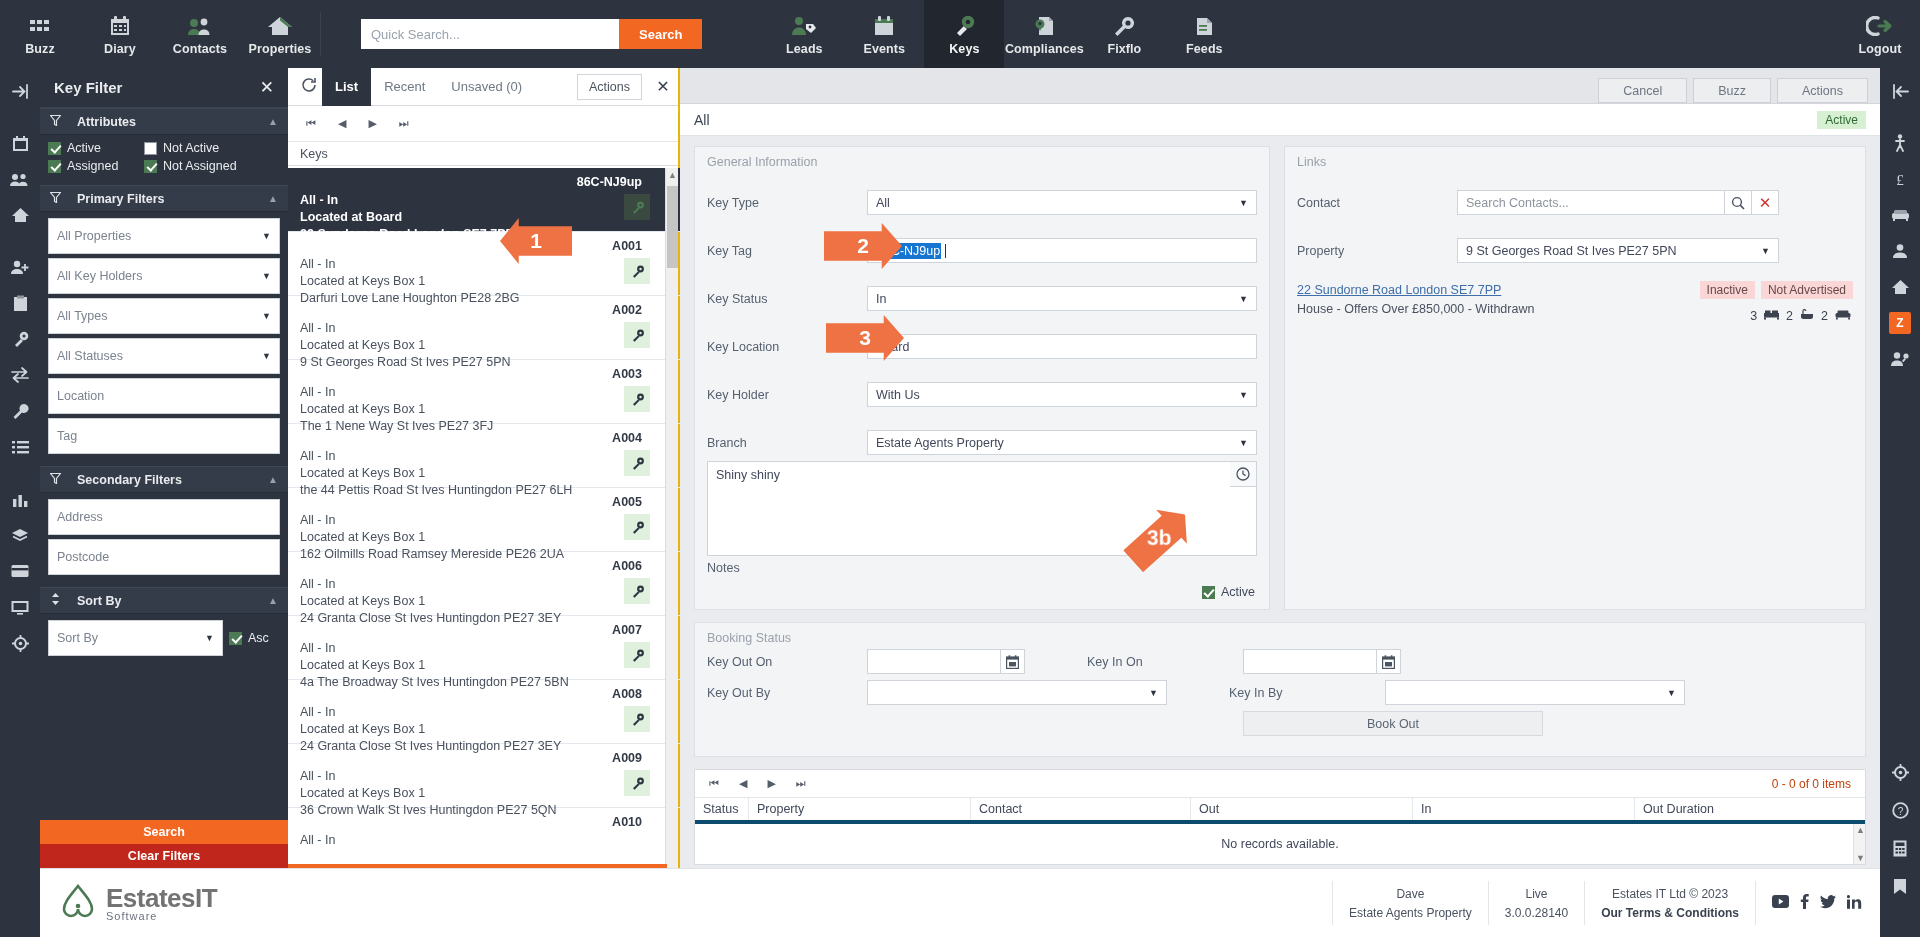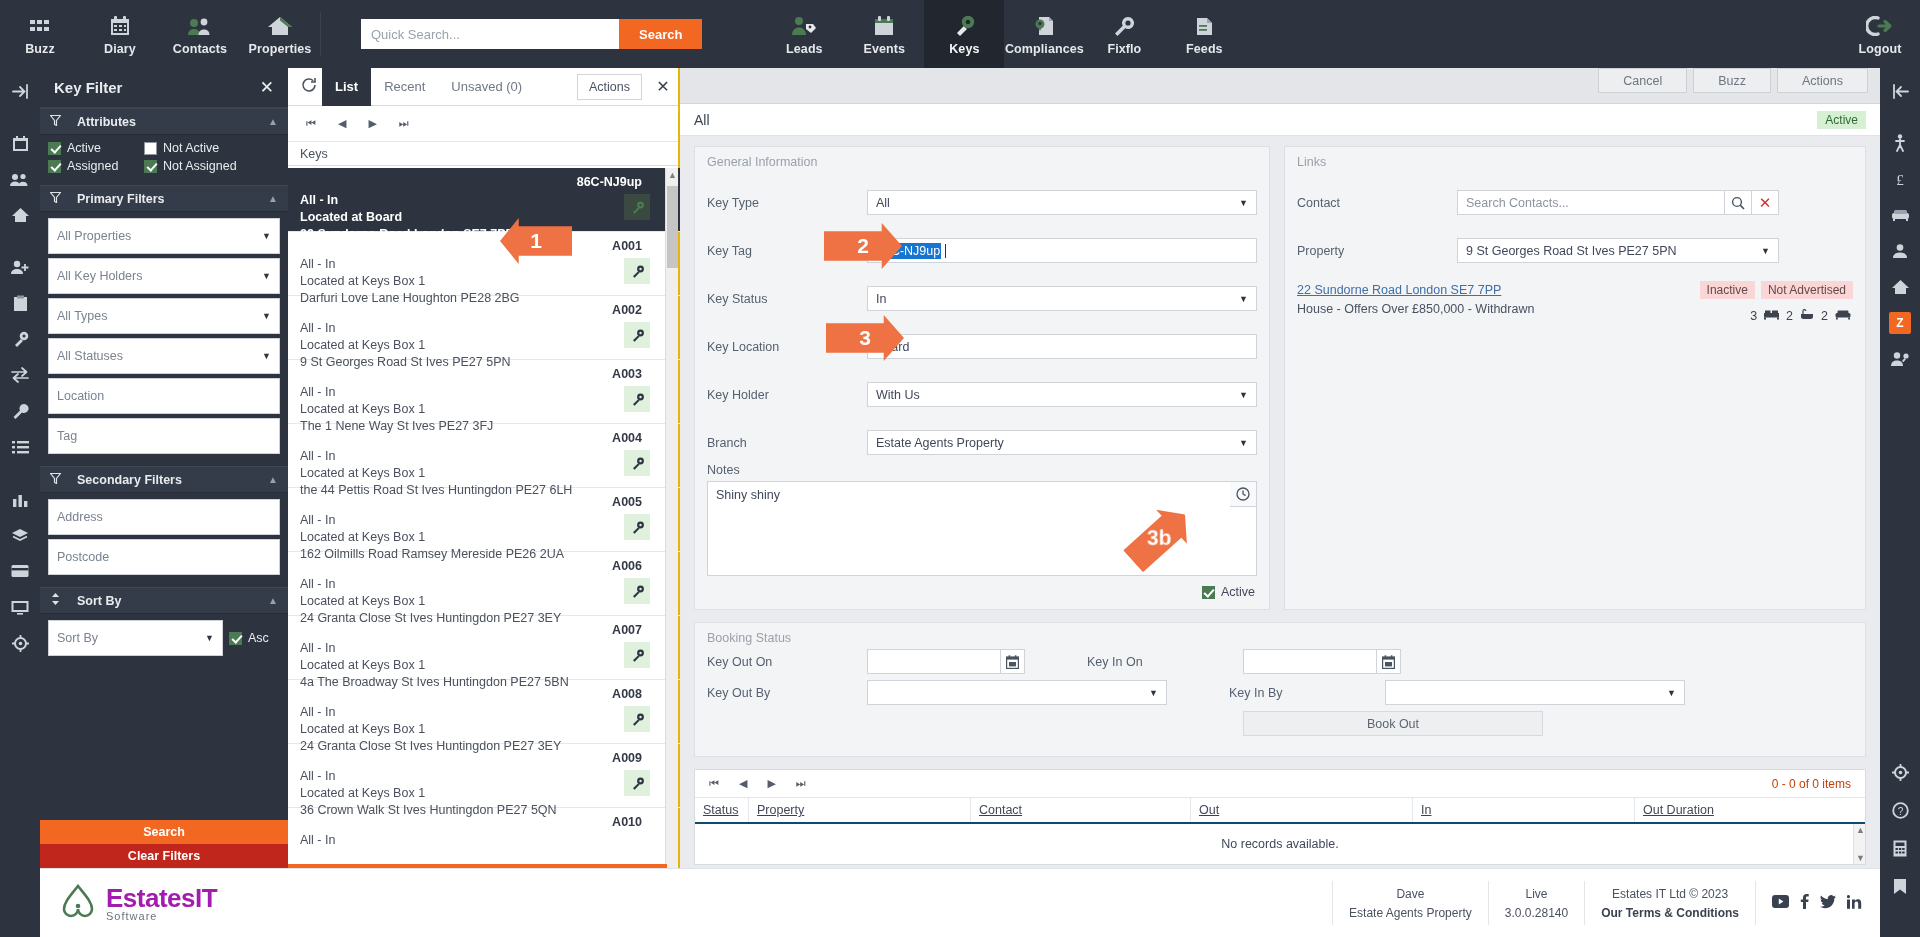--- a/index.html
+++ b/index.html
@@ -163,21 +163,21 @@
   #kl-warn {
     position:absolute; left:0; bottom:46px; width:379px; height:27px; background:#f26722;
     color:#fff; display:flex; align-items:center; padding-left:12px; font-size:12.5px;
   }
 
   
   #detail {
     position:absolute; left:680px; top:68px; right:40px; height:800px; background:#e9ebee;
   }
   #dt-toolbar {
-    height:36px; background:#e3e5e8; display:flex; align-items:flex-start; justify-content:flex-end;
+    height:36px; background:#e3e5e8; display:flex; align-items:flex-end; justify-content:flex-end;
     gap:0px; padding-right:12px; border-bottom:1px solid #d3d6da;padding-left:28px;
   }
   .dt-btn {
     height:25px; padding:0 24px; background:#eceef0; border:1px solid #cdd1d6; margin-left:6px;
     font-size:12.5px; color:#6d7682; font-family:"Liberation Sans",sans-serif; cursor:pointer;
   }
   #dt-allbar {
     height:32px; background:#fff; display:flex; align-items:center; padding:0 14px;
     border-bottom:1px solid #dfe2e6;
   }
@@ -245,37 +245,37 @@
     color:#5c6672; cursor:pointer;
   }
   #grid {
     margin:12px 14px 0 14px; background:#fff; border:1px solid #d8dbdf;
   }
   #grid-pager {
     height:28px; display:flex; align-items:center; gap:20px; padding:0 14px;
     border-bottom:1px solid #e2e5e9;
   }
   #grid-count { margin-left:auto; font-size:12px; color:#c2410c;}
-  #grid-head { display:flex; height:26px; border-bottom:2px solid #0c4a6e;text-decoration:underline; }
+  #grid-head { display:flex; height:26px; border-bottom:4px solid #0c4a6e; }
   .gcell {
     font-size:12.5px; color:#41485a; display:flex; align-items:center; padding:0 8px;
     border-right:1px solid #e4e7eb;
   }
   #grid-empty { height:40px; display:flex; align-items:center; justify-content:center;
      font-size:12.5px; color:#41485a; position:relative;}
   #grid-vscroll{ position:absolute; right:0; top:0; width:12px; height:40px; background:#f3f3f3; border-left:1px solid #e0e0e0;}
 
   
   #footer {
     position:absolute; left:40px; bottom:0; right:40px; height:69px; background:#fff;
     border-top:1px solid #dfe2e6; display:flex; align-items:center; padding:0 18px;
   }
   #logo { display:flex; align-items:center; gap:8px; }
   #logo-text { line-height:1; }
-  #logo-main { font-size:26px; font-weight:bold; color:#a21caf; letter-spacing:-.5px;}
+  #logo-main { font-size:26px; font-weight:bold; color:#737373; letter-spacing:-.5px;}
   #logo-sub { font-size:11px; color:#6b737f; letter-spacing:1px; }
   #footer-right { margin-left:auto; display:flex; align-items:stretch; height:44px; }
   .f-col {
     padding:0 16px; display:flex; flex-direction:column; align-items:center;
     justify-content:center; gap:5px; font-size:12px; color:#4a5260; border-right:1px solid #e2e5e9;
   }
   .f-col:first-child { border-left:1px solid #e2e5e9; }
   .f-terms { color:#3a4250; font-weight:bold; }
   #socials { display:flex; align-items:center; gap:11px; padding-left:16px; color:#3a4250;}
 
@@ -970,30 +970,30 @@
       </div>
 
       <div class="frow">
         <div class="flabel">Branch</div>
         <div class="fctl">
           <span>Estate Agents Property</span>
           <span class="chev">▼</span>
           </div>
       </div>
 
-      <div id="notes-label">Notes</div>
       <div id="notes-wrap">
         <textarea id="notes-area" style="">Shiny shiny</textarea>
         <div id="notes-clock">
           <svg width="14" height="14" viewBox="0 0 14 14">
               <circle cx="7" cy="7" r="6" fill="none" stroke="#4a5360" stroke-width="1.3"></circle>
               <path d="M7 3.5V7l2.6 1.6" stroke="#4a5360" stroke-width="1.3" fill="none"></path>
             </svg>
           </div>
       </div>
+      <div id="notes-label">Notes</div>
 
       <div id="active-row">
         <label class="kf-check" style="width:auto;color:#41485a">
           <span class="cbox on"></span>
           <span>Active</span>
           </label>
       </div>
     </div>
 
     <div class="card" id="card-links">

